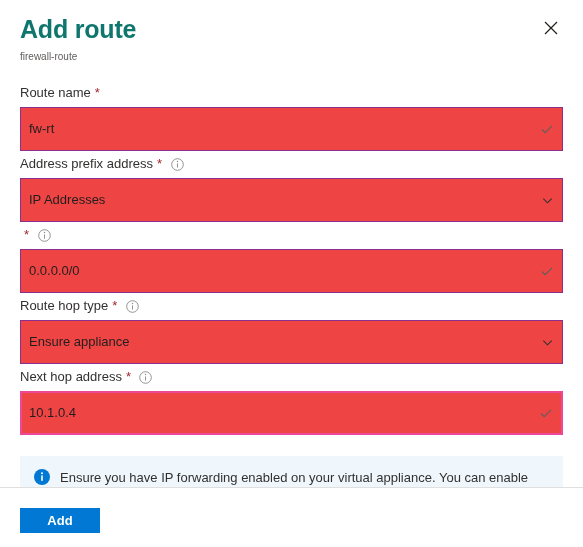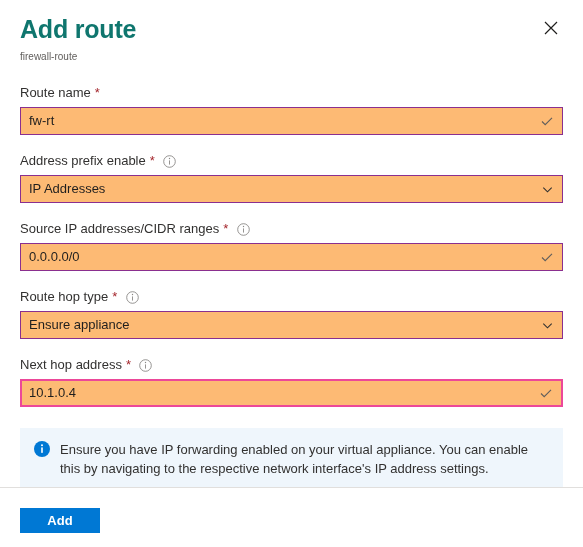--- a/index.html
+++ b/index.html
@@ -51,21 +51,21 @@
     padding: 0;
   }
   .close-button svg { display: block; }
 
   
   .form {
     padding: 0 20px;
     margin-top: 19px;
   }
   .field {
-    margin-bottom: 17px;
+    margin-bottom: 4px;
   }
   .field-label {
     display: flex;
     align-items: center;
     font-size: 13px;
     line-height: 18px;
     color: #323130;
     margin-bottom: 5px;
     white-space: nowrap;
   }
@@ -82,22 +82,22 @@
     display: inline-flex;
     align-items: center;
     justify-content: center;
     cursor: pointer;
   }
   .info-icon svg { display: block; }
 
   
   .control {
     position: relative;
-    height: 28px;
-    background: #fdba74;
+    height: 44px;
+    background: #ef4444;
     border: 1px solid #8a2f8f;
     box-sizing: border-box;
     display: flex;
     align-items: center;
   }
   .control.focused {
     border: 2px solid #ec4899;
   }
   .control .value {
     flex: 1 1 auto;
@@ -205,21 +205,21 @@
       <span class="affix">
         <svg width="14" height="14" viewBox="0 0 14 14">
           <path d="M2 7.5 L5.2 10.7 L12 3.8" stroke="#605e5c" stroke-width="1.1" fill="none"></path>
         </svg>
       </span>
     </div>
   </div>
 
   <div class="field">
     <div class="field-label">
-      <span>Address prefix enable</span>
+      <span>Address prefix address</span>
       <span class="req-asterisk">*</span>
       <span class="info-icon">
         <svg width="13" height="13" viewBox="0 0 13 13">
           <circle cx="6.5" cy="6.5" r="5.8" stroke="#8a8886" stroke-width="0.9" fill="none"></circle>
           <circle cx="6.5" cy="3.5" r="0.7" fill="#8a8886"></circle>
           <path d="M6.5 5.4 L6.5 9.6" stroke="#8a8886" stroke-width="0.9"></path>
         </svg>
       </span>
     </div>
     <div class="control dropdown">
@@ -227,21 +227,20 @@
       <span class="affix">
         <svg width="13" height="13" viewBox="0 0 13 13">
           <path d="M2.3 4.6 L6.5 8.8 L10.7 4.6" stroke="#323130" stroke-width="1.1" fill="none"></path>
         </svg>
       </span>
     </div>
   </div>
 
   <div class="field">
     <div class="field-label">
-      <span>Source IP addresses/CIDR ranges</span>
       <span class="req-asterisk">*</span>
       <span class="info-icon">
         <svg width="13" height="13" viewBox="0 0 13 13">
           <circle cx="6.5" cy="6.5" r="5.8" stroke="#8a8886" stroke-width="0.9" fill="none"></circle>
           <circle cx="6.5" cy="3.5" r="0.7" fill="#8a8886"></circle>
           <path d="M6.5 5.4 L6.5 9.6" stroke="#8a8886" stroke-width="0.9"></path>
         </svg>
       </span>
     </div>
     <div class="control">

